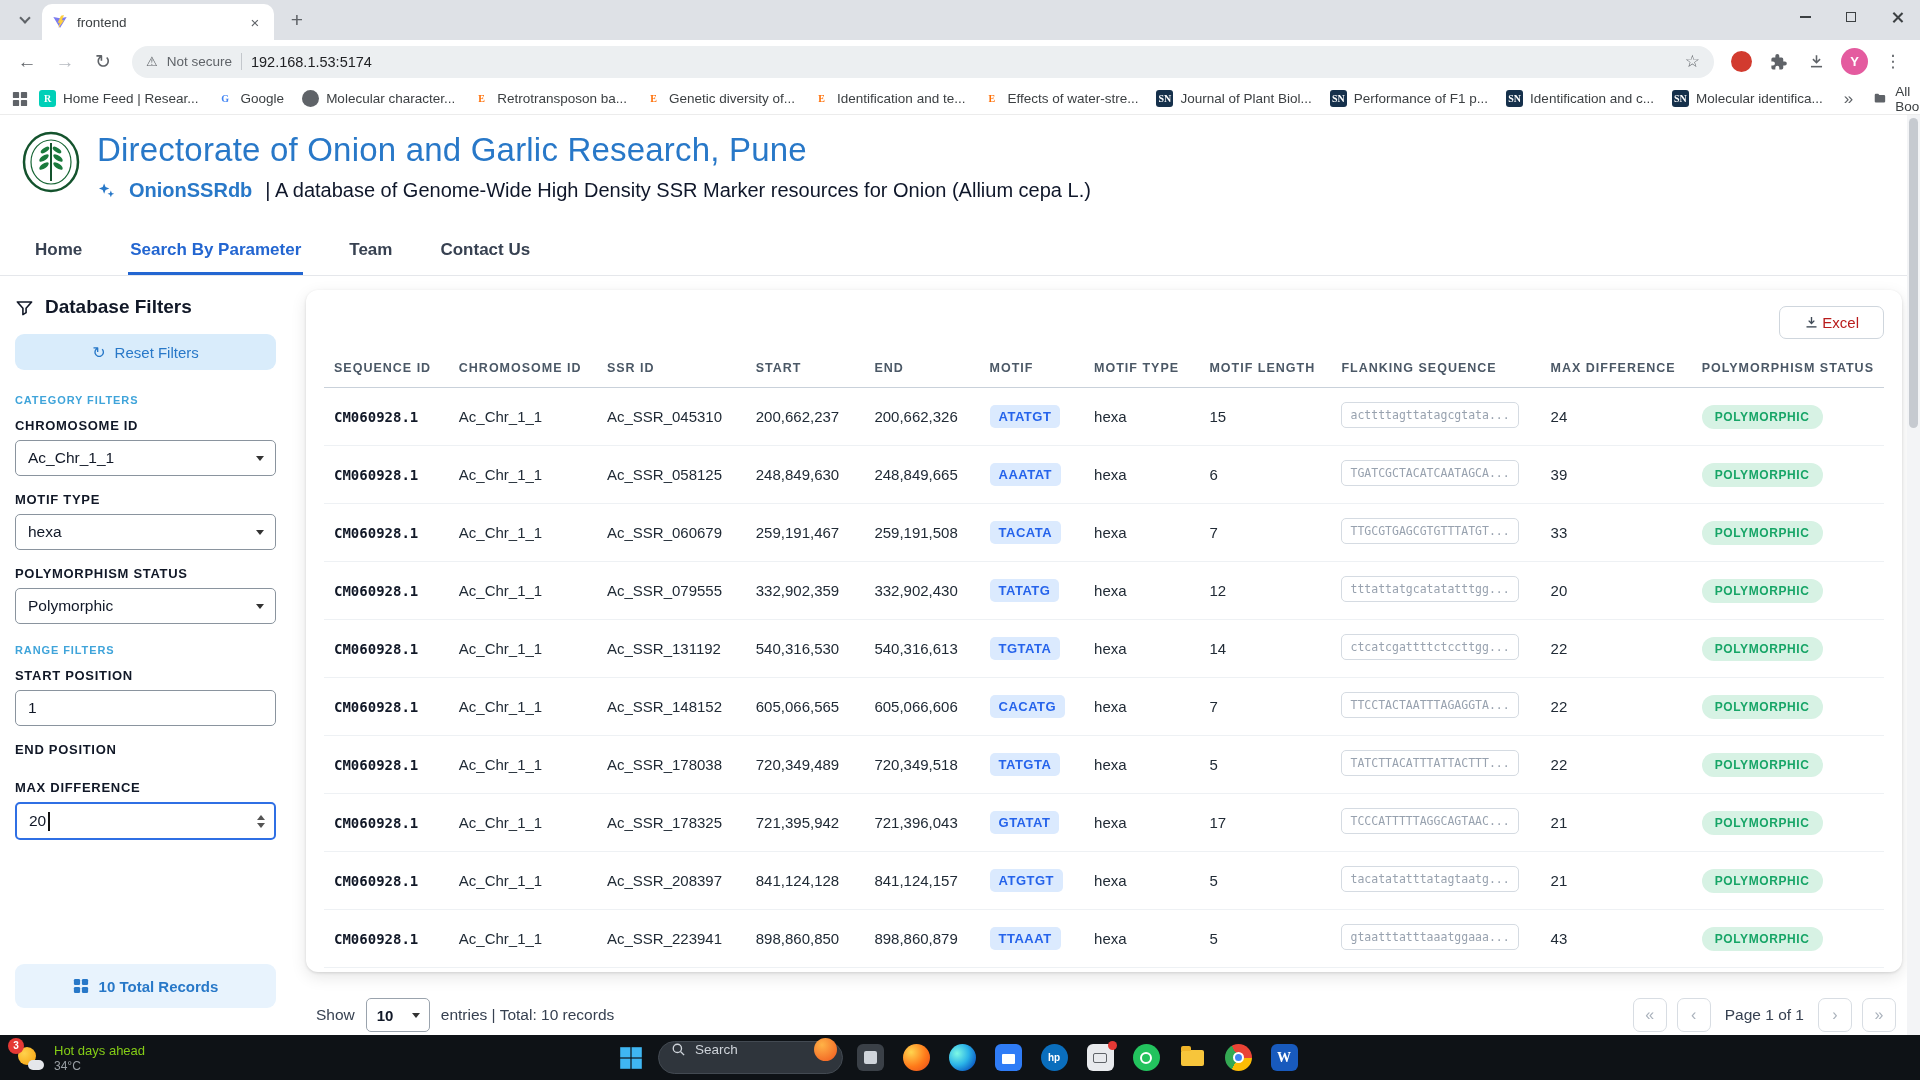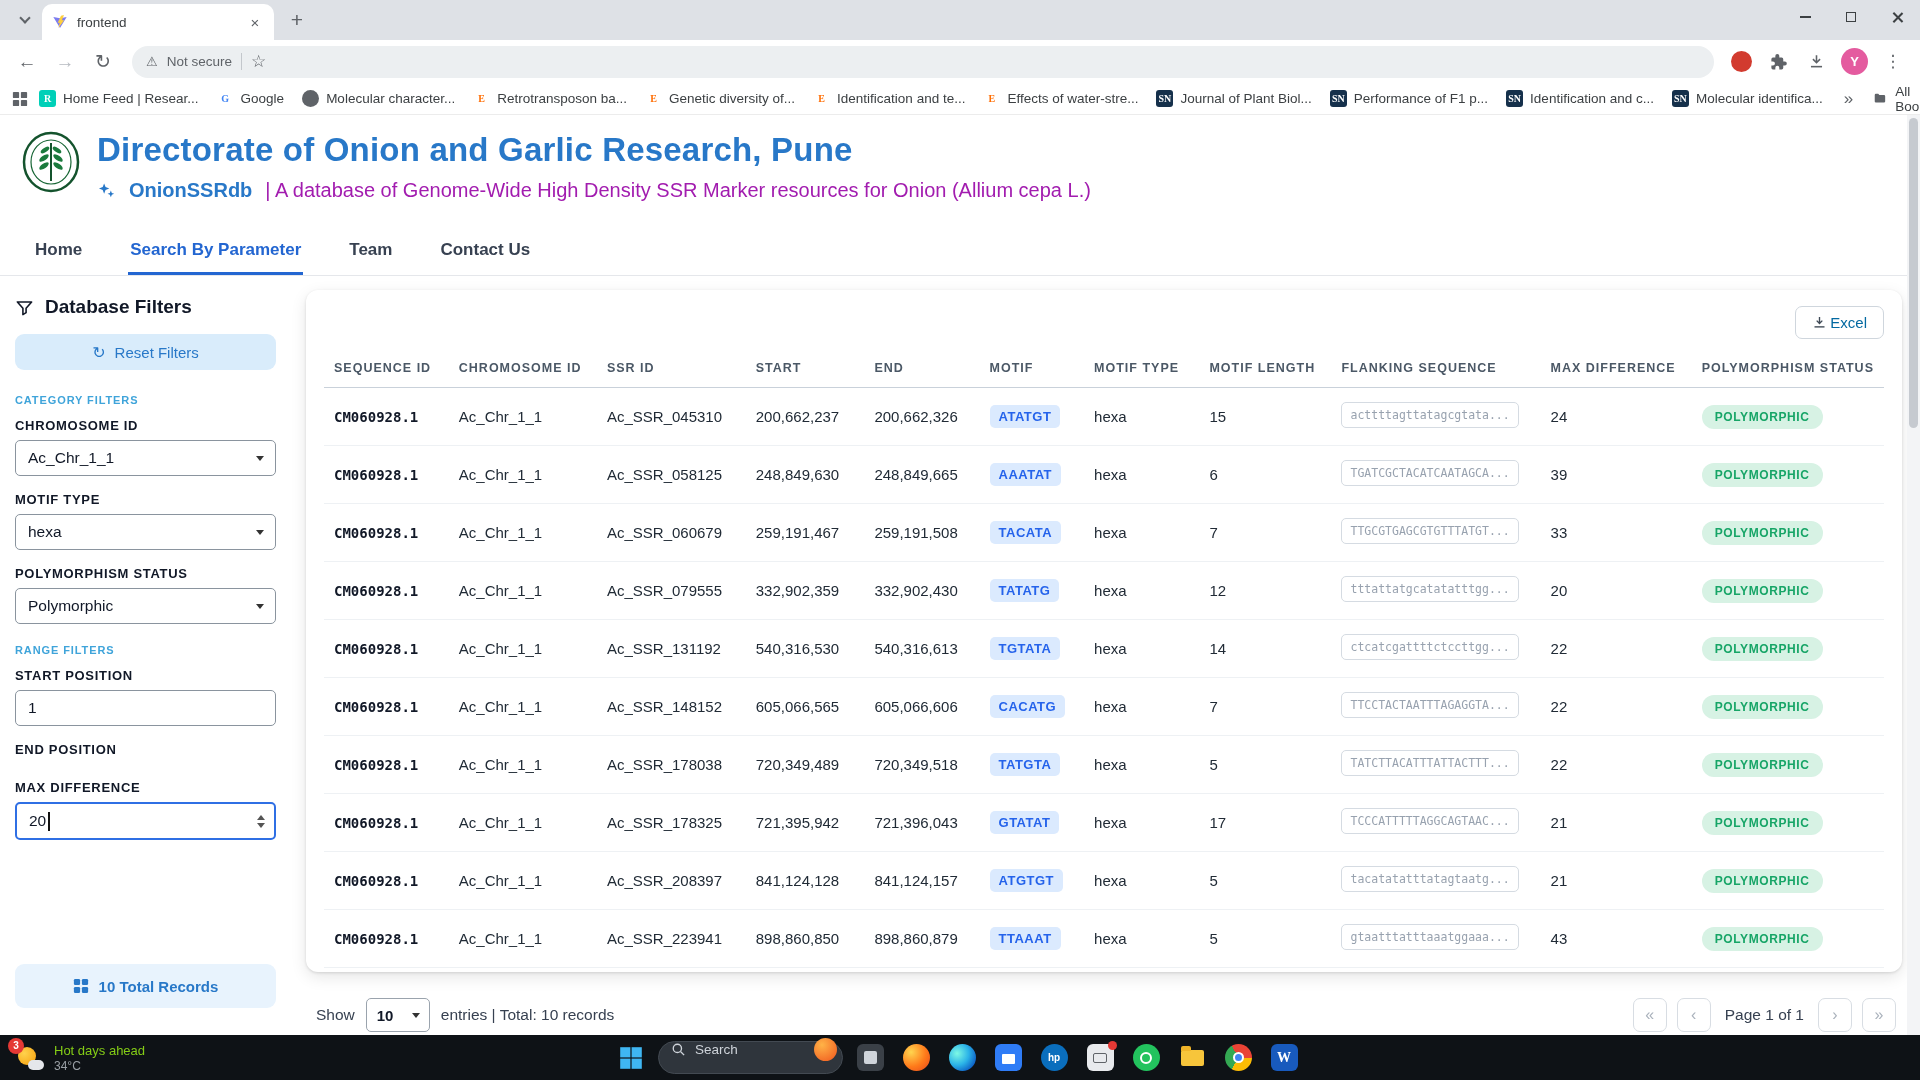--- a/index.html
+++ b/index.html
@@ -41,24 +41,24 @@
 .bookmark{display:flex;align-items:center;gap:7px;padding:4px 9px;border-radius:14px;white-space:nowrap}
 .bm-icon{width:17px;height:17px;border-radius:3px;display:flex;align-items:center;justify-content:center;font-size:10px;font-weight:bold;font-family:"Liberation Serif",serif;flex:0 0 auto}
 .bm-label{font-size:13.5px;color:#3c4043}
 .bm-overflow{font-size:17px;color:#5f6368;padding:0 10px}
 .all-bookmarks{display:flex;align-items:center;gap:8px;margin-left:auto;padding:4px 8px}
 
 
 .page-area{flex:1;position:relative;background:#fff;overflow:hidden}
 .site-header{min-height:112px;display:flex;align-items:flex-start;gap:16px;padding:14px 0 6px 21px}
 .site-logo{width:60px;height:66px;flex:0 0 auto}
-.site-title{font-size:33px;font-weight:700;color:#2878c8;letter-spacing:.2px;margin-top:2px}
+.site-title{font-size:33px;font-weight:400;color:#2878c8;letter-spacing:.2px;margin-top:2px}
 .site-sub{margin-top:10px;display:flex;align-items:center;gap:13px;font-size:20px}
 .db-name{color:#2878c8;font-weight:bold}
-.tagline{color:#a21caf}
+.tagline{color:#0f172a}
 .site-nav{display:flex;gap:44px;padding-left:33px;height:49px;border-bottom:1px solid #e5e7eb}
 .nav-item{display:flex;align-items:center;font-size:17px;font-weight:600;color:#374151;border-bottom:3px solid transparent;padding:0 2px;white-space:nowrap}
 .nav-item.active{color:#2366d1;border-bottom-color:#2366d1}
 
 .content{display:flex;height:759px}
 .sidebar{width:300px;min-width:300px;height:740px;padding:20px 24px 8px 15px;display:flex;flex-direction:column}
 .filters-head{display:flex;align-items:center;gap:11px;margin-bottom:16px}
 .filters-title{font-size:19px;font-weight:bold;color:#111827}
 .reset-btn{height:36px;background:#d9ecfb;border:none;border-radius:9px;display:flex;align-items:center;justify-content:center;gap:9px;color:#2878c8;font-size:15px;margin-bottom:20px;width:100%}
 .reset-glyph{font-size:16px;color:#2878c8}
@@ -70,21 +70,21 @@
 .tinput.focused{border:2px solid #2f6fe4;height:38px}
 .caret-line{width:1.5px;height:19px;background:#111;margin-left:2px}
 .spinner{position:absolute;right:9px;top:0;height:100%;display:flex;flex-direction:column;justify-content:center;gap:3px}
 .spin-up{border-left:4px solid transparent;border-right:4px solid transparent;border-bottom:5px solid #555}
 .spin-down{border-left:4px solid transparent;border-right:4px solid transparent;border-top:5px solid #555}
 .total-records{margin-top:auto;margin-bottom:0;height:44px;background:#e8f3fd;border-radius:9px;display:flex;align-items:center;justify-content:center;gap:10px;color:#2878c8;font-size:15px;font-weight:bold}
 
 .main{flex:1;padding:14px 18px 0 6px;display:flex;flex-direction:column}
 .table-card{background:#fff;border-radius:12px;box-shadow:0 1px 3px rgba(0,0,0,.12),0 5px 16px rgba(0,0,0,.10);padding:16px 18px 4px}
 .excel-row{display:flex;justify-content:flex-end;margin-bottom:10px}
-.excel-btn{display:flex;align-items:center;gap:3px;border:1px solid #cfd6dd;border-radius:7px;background:#fff;padding:7px 16px;font-size:15px;color:#0369a1}
+.excel-btn{display:flex;align-items:center;gap:3px;border:1px solid #cfd6dd;border-radius:7px;background:#fff;padding:7px 24px;font-size:15px;color:#b91c1c}
 table{width:100%;border-collapse:collapse}
 th{font-size:12.5px;color:#4b5866;font-weight:bold;letter-spacing:1px;text-align:left;padding:12px 10px;border-bottom:1px solid #c9d1da;white-space:nowrap}
 td{font-size:15px;color:#212b36;padding:14px 10px;border-bottom:1px solid #eef1f4;white-space:nowrap}
 .w-seq{width:126px}.w-chr{width:149px}.w-ssr{width:151px}.w-start{width:121px}.w-end{width:117px}.w-motif{width:106px}.w-type{width:117px}.w-len{width:133px}.w-flank{width:211px}.w-diff{width:152px}
 .c-seq{font-family:"DejaVu Sans Mono",monospace;font-size:14px;font-weight:bold;color:#111827}
 .motif-badge{background:#dbeafe;color:#2563eb;font-weight:bold;font-size:13px;letter-spacing:.5px;padding:4px 9px;border-radius:5px;display:inline-block}
 .flank-box{display:inline-block;border:1px solid #d5dbe2;border-radius:5px;padding:5px 8px;font-family:"DejaVu Sans Mono",monospace;font-size:11.5px;color:#98a2af;max-width:195px;overflow:hidden;white-space:nowrap}
 .status-badge{background:#d7f2e4;color:#17a567;font-weight:bold;font-size:12px;letter-spacing:.6px;padding:5px 13px;border-radius:12px;display:inline-block}
 .list-footer{display:flex;align-items:center;justify-content:space-between;padding:26px 6px 0 10px}
 .lf-left{display:flex;align-items:center;gap:11px;font-size:15.5px;color:#374151}
@@ -167,20 +167,21 @@
   </div>
 
   <div class="toolbar">
     <div class="nav-btn">←</div>
     <div class="nav-btn dim">→</div>
     <div class="nav-btn">↻</div>
     <div class="omnibox">
       <span class="sec-warning">⚠</span>
       <span class="sec-label">Not secure</span>
       <span class="omni-div"></span>
+      <span class="omni-url">192.168.1.53:5174</span>
       <span class="omni-star">☆</span>
     </div>
     <div class="adblock-ic"></div>
     <div class="tool-ic">
       <svg width="19" height="19" viewBox="0 0 24 24">
           <path d="M20 12h-2V9a2 2 0 0 0-2-2h-3V5a2.5 2.5 0 1 0-5 0v2H5a2 2 0 0 0-2 2v3h2a2.5 2.5 0 1 1 0 5H3v3a2 2 0 0 0 2 2h3v-2a2.5 2.5 0 1 1 5 0v2h3a2 2 0 0 0 2-2v-3h2a2.5 2.5 0 1 0 0-5z" fill="#5f6368"></path>
         </svg>
     </div>
     <div class="tool-ic">
       <svg width="19" height="19" viewBox="0 0 24 24">

